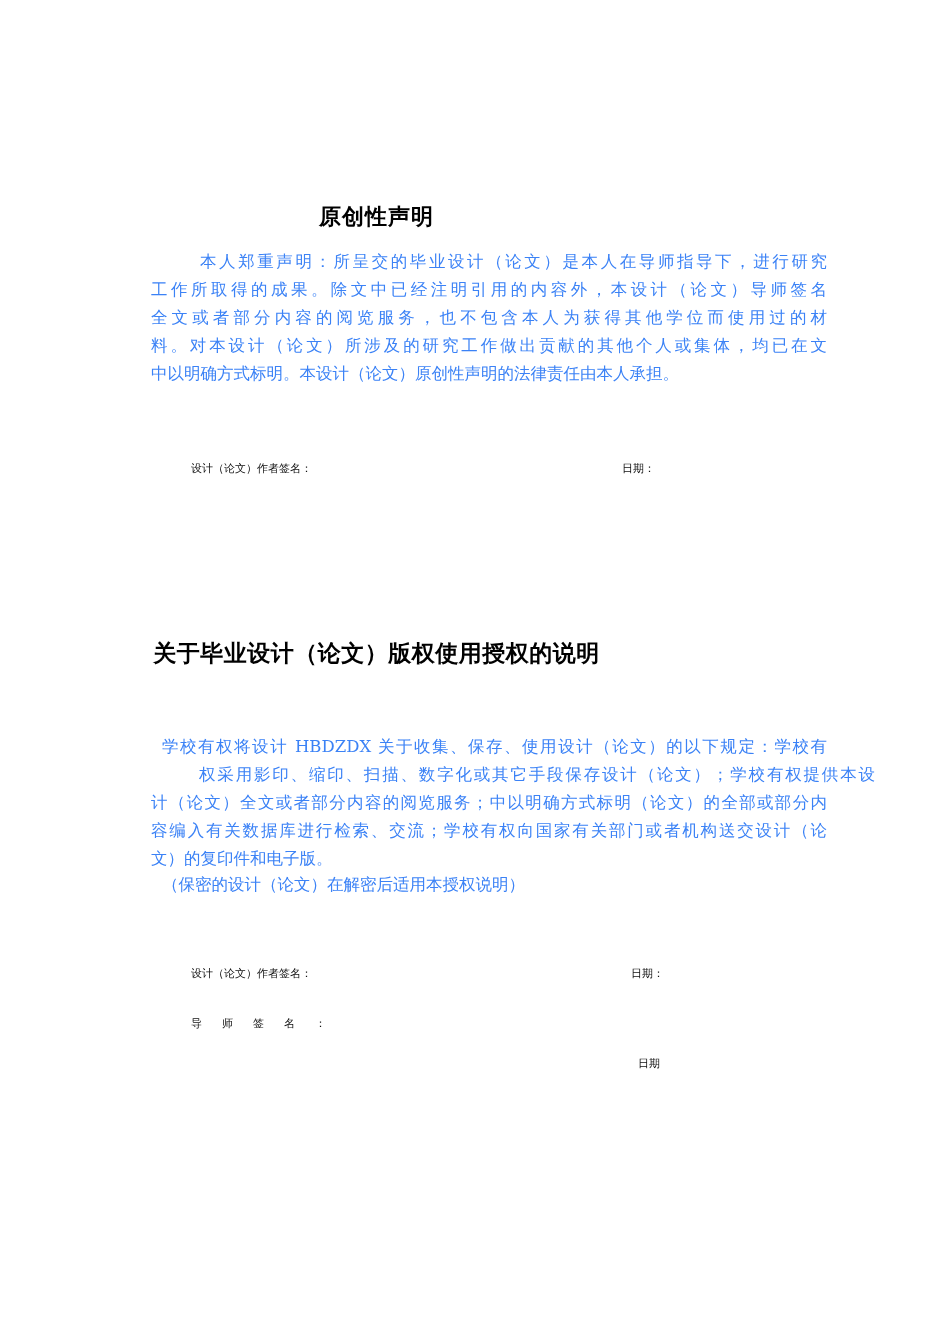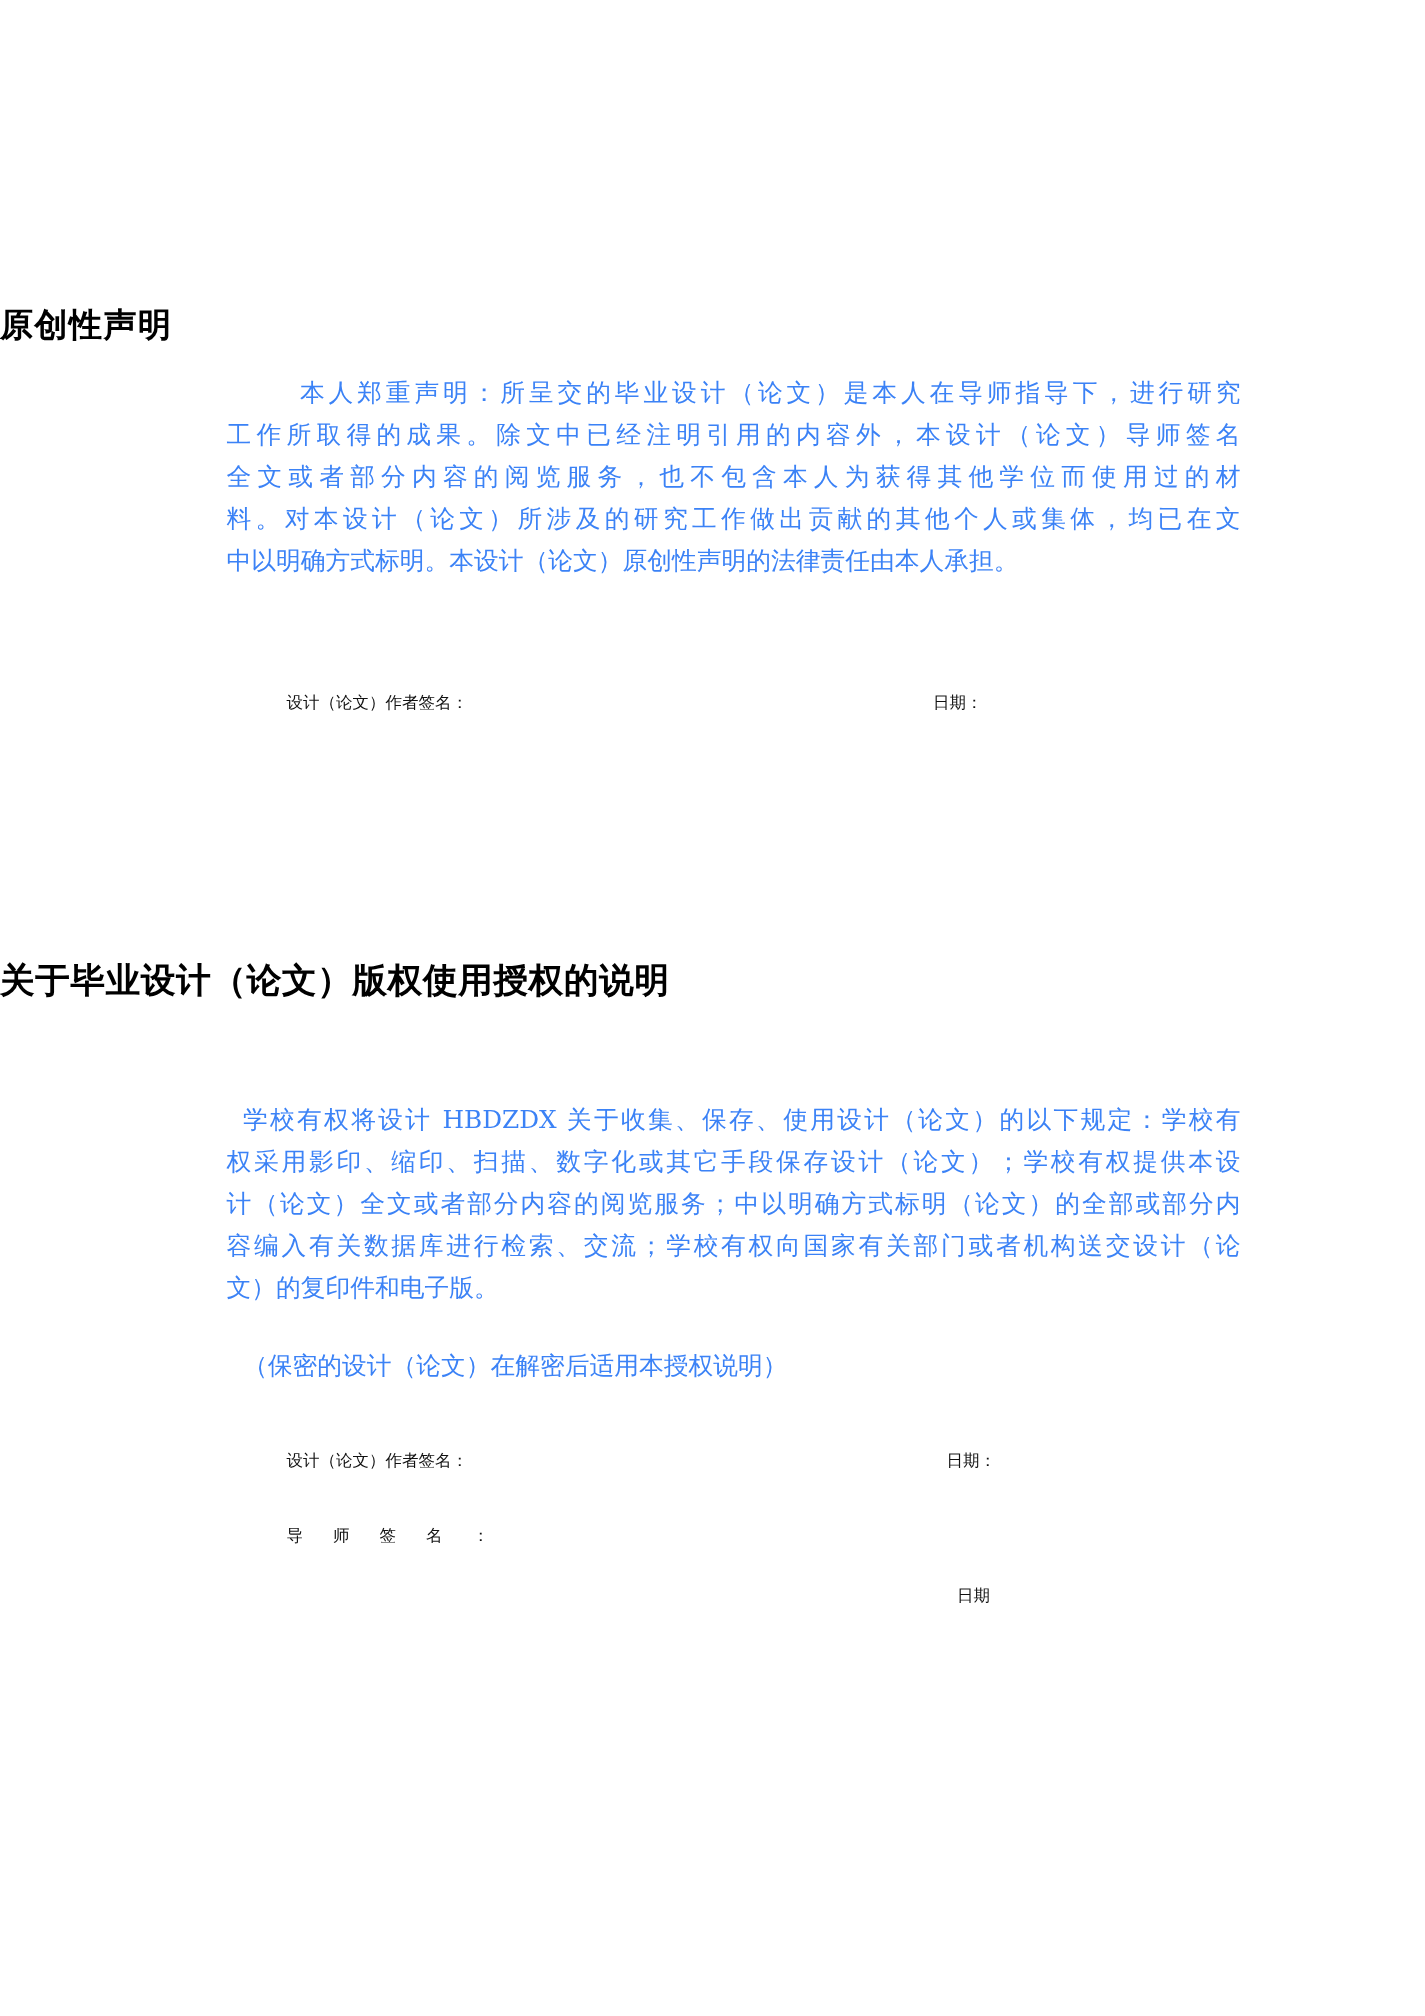--- a/index.html
+++ b/index.html
@@ -19,21 +19,21 @@
       position: absolute;
       left: 0; top: 0;
       width: 950px;
       height: 1344px;
       background: #ffffff;
     }
     .heading {
       position: absolute;
       left: 0;
       width: 753px;
-      text-align: left;
+      text-align: center;
       font-family: "DejaVu Sans", "Liberation Sans", sans-serif;
       font-weight: bold;
       color: #000000;
       margin: 0;
     }
     .heading-1 { top: 202px; font-size: 22px; letter-spacing: 1px; }
     .heading-2 { top: 638px; font-size: 23px; letter-spacing: 0.5px; }
 
     .line {
       position: absolute;
@@ -76,25 +76,25 @@
     <div class="line last" style="top:364px;">中以明确方式标明。本设计（论文）原创性声明的法律责任由本人承担。</div>
   </div>
 
   <div class="sig" style="left:191px; top:459px;">设计（论文）作者签名：</div>
   <div class="sig" style="left:622px; top:459px;">日期：</div>
 
   <h1 class="heading heading-2">关于毕业设计（论文）版权使用授权的说明</h1>
 
   <div>
     <div class="line p2first" style="top:737px;">学校有权将设计 HBDZDX 关于收集、保存、使用设计（论文）的以下规定：学校有</div>
-    <div class="line" style="top:765px;">权采用影印、缩印、扫描、数字化或其它手段保存设计（论文）；学校有权提供本设</div>
+    <div class="line" style="top:765px;margin-left:48px;">权采用影印、缩印、扫描、数字化或其它手段保存设计（论文）；学校有权提供本设</div>
     <div class="line" style="top:793px;">计（论文）全文或者部分内容的阅览服务；中以明确方式标明（论文）的全部或部分内</div>
     <div class="line" style="top:821px;">容编入有关数据库进行检索、交流；学校有权向国家有关部门或者机构送交设计（论</div>
     <div class="line last" style="top:849px;">文）的复印件和电子版。</div>
-    <div class="line note" style="top:901px;font-family:Liberation Serif, serif;">（保密的设计（论文）在解密后适用本授权说明）</div>
+    <div class="line note" style="top:875px;font-family:Liberation Serif, serif;">（保密的设计（论文）在解密后适用本授权说明）</div>
   </div>
 
   <div class="sig" style="left:191px; top:964px;">设计（论文）作者签名：</div>
   <div class="sig" style="left:631px; top:964px;">日期：</div>
 
   <div class="sig spaced" style="left:191px; top:1014px;">导师签名：</div>
   <div class="sig" style="left:638px; top:1054px;">日期</div>
 
 </div>
 

